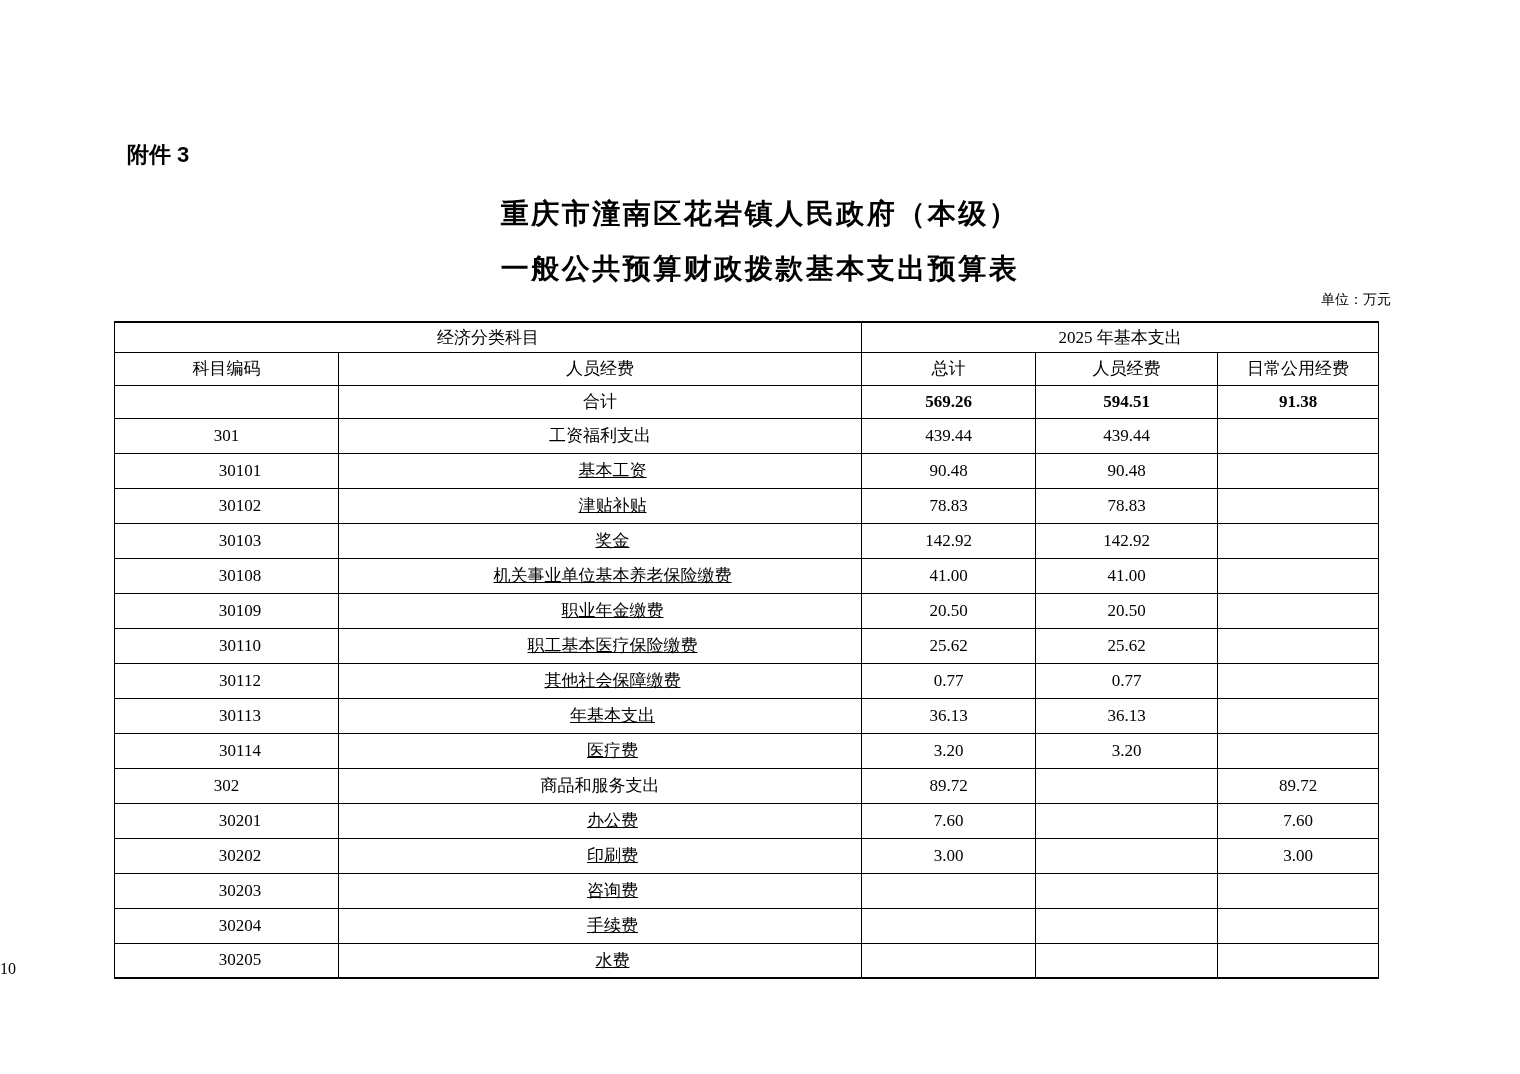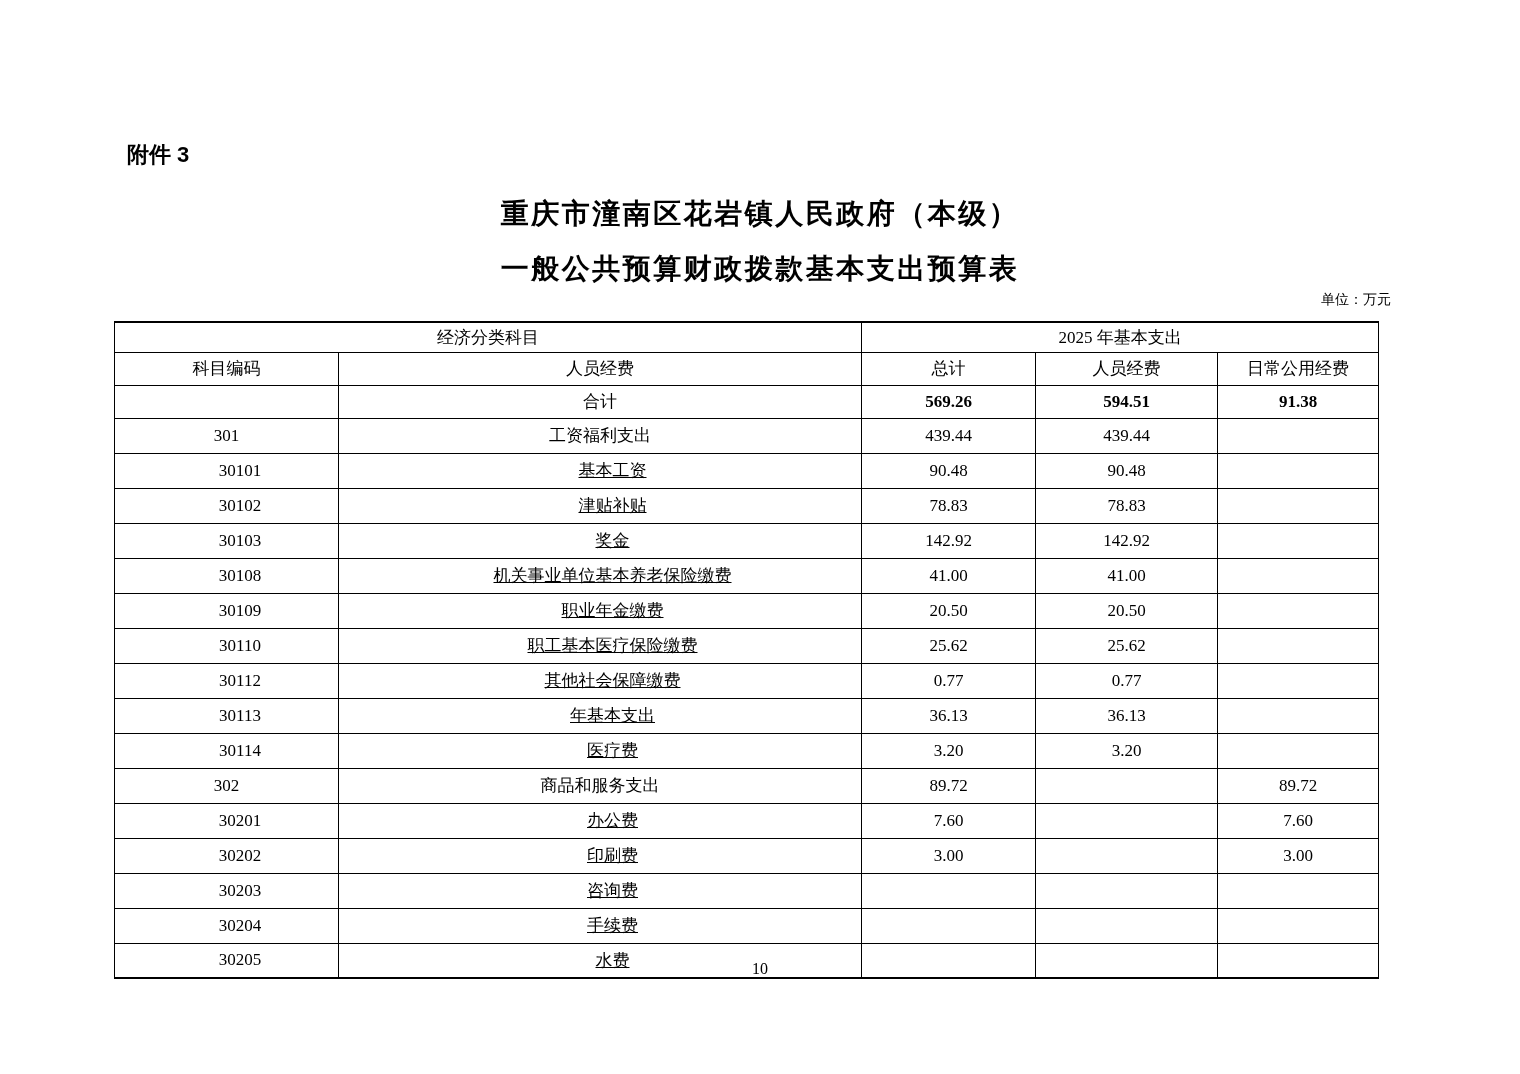--- a/index.html
+++ b/index.html
@@ -45,21 +45,21 @@
 
   .c-code { text-align: left; padding-left: 14px; }
   tr.lvl2 .c-code { padding-left: 31px; }
   .c-name { text-align: left; padding-left: 11px; }
   tr.lvl2 .c-name { padding-left: 29px; text-decoration: underline; }
   tr.total-row .c-name { padding-left: 4px; }
   tr.total-row .c-num { font-weight: bold; }
 
   .page-number {
     position: absolute; left: 0; top: 960px; width: 1520px;
-    text-align: center; font-size: 16px;
+    font-size: 16px;
   }
 </style>
 </head>
 <body>
 
 <div class="page">
 
   <div class="attachment-label">附件 3</div>
 
   <div class="title-block">

